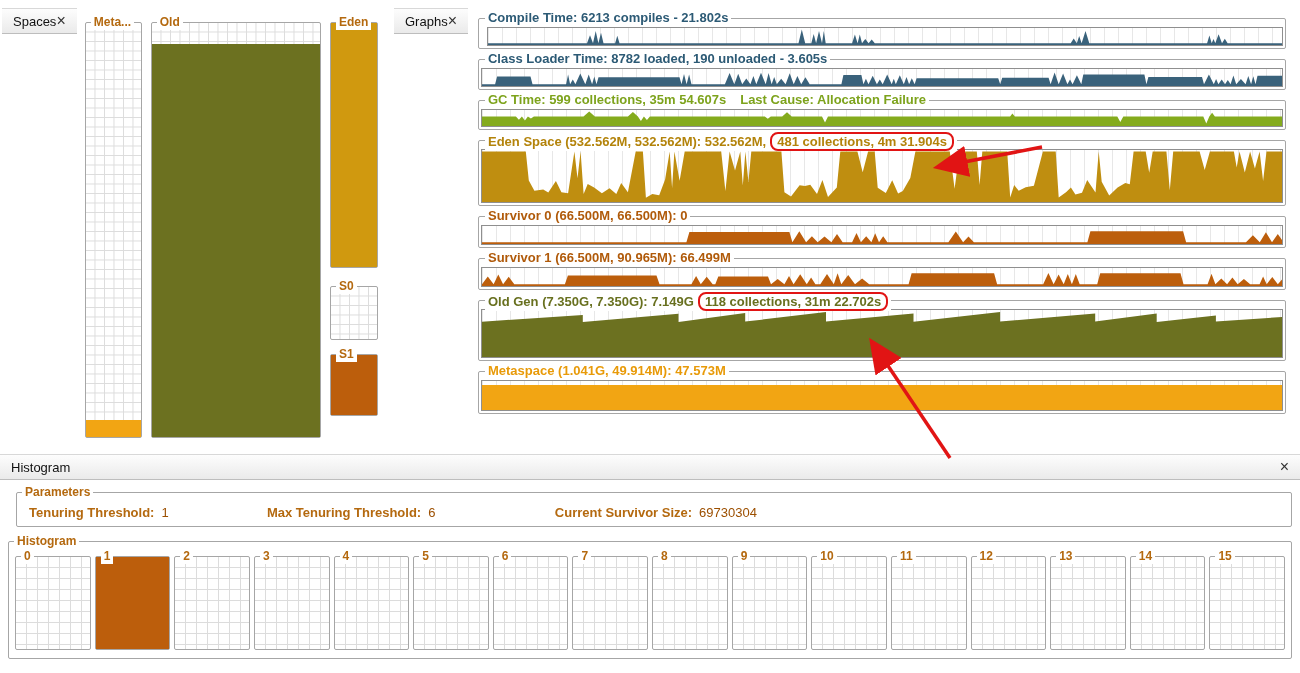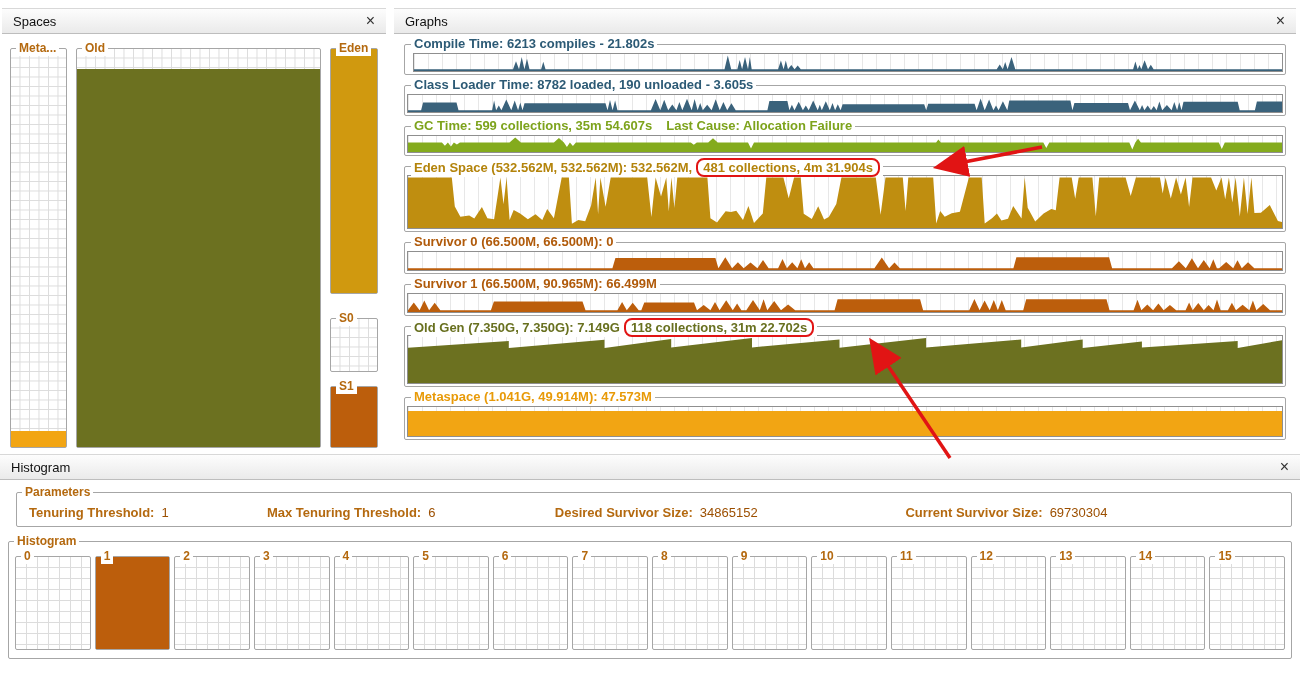--- a/index.html
+++ b/index.html
@@ -5,21 +5,21 @@
   * { box-sizing: border-box; }
   html, body { margin: 0; padding: 0; }
   body {
     width: 1300px; height: 673px;
     background: #fff;
     font-family: "Liberation Sans", sans-serif;
     position: relative; overflow: hidden;
     -webkit-font-smoothing: antialiased;
   }
   .top-row { display: flex; gap: 8px; padding: 8px 4px 0 2px; height: 448px; }
-  .panel { display: flex; flex-direction: column; min-width: 0; }
+  .panel { display: flex; min-width: 0; }
   .spaces-panel { width: 384px; flex: none; }
   .graphs-panel { flex: 1; }
   .titlebar {
     height: 26px; flex: none;
     background: linear-gradient(#fdfdfd, #eaeaea);
     border-top: 1px solid #d8d8d8; border-bottom: 1px solid #bdbdbd;
     display: flex; align-items: center; padding: 0 11px;
     font-size: 13px; color: #111;
   }
   .close-btn { margin-left: auto; font-size: 16px; color: #333; line-height: 1; cursor: default; }
@@ -35,21 +35,21 @@
     position: absolute; inset: 0;
     background-image: linear-gradient(#dcdcdc 1px, transparent 1px),
                       linear-gradient(90deg, #dcdcdc 1px, transparent 1px);
     background-size: 9.5px 9.5px; background-position: -1px -1px;
   }
   .space-fill { position: absolute; left: 0; right: 0; bottom: 0; }
   .col-meta { width: 57px; flex: none; }
   .col-old { flex: 1; }
   .col-right { width: 48px; flex: none; display: flex; flex-direction: column; }
   .box-eden { height: 246px; }
-  .box-s0 { height: 54px; margin-top: 24px; }
+  .box-s0 { height: 54px; margin-top: 18px; }
   .box-s1 { height: 62px; margin-top: 14px; }
 
   .graphs-content { flex: 1; padding: 4px 10px 6px 10px; }
   .graph-row { margin-top: 10px; padding: 8px 2px 2px 2px; }
   .graph-row:first-child { margin-top: 6px; padding-left: 8px; }
   .gtitle { font-size: 13px; top: -9px; left: 6px; }
   .gsuffix { margin-left: 14px; }
   .red-box {
     display: inline-block; border: 2.5px solid #e11414; border-radius: 8px;
     padding: 0 5px; margin-left: 4px; background: #fff;
@@ -202,24 +202,20 @@
   <span class="legend">Parameters</span>
 <div class="param">
       <span class="param-label">Tenuring Threshold:</span>
       <span class="param-value">1</span>
     </div>
     <div class="param">
       <span class="param-label">Max Tenuring Threshold:</span>
       <span class="param-value">6</span>
     </div>
     <div class="param">
-      <span class="param-label">Desired Survivor Size:</span>
-      <span class="param-value">34865152</span>
-    </div>
-    <div class="param">
       <span class="param-label">Current Survivor Size:</span>
       <span class="param-value">69730304</span>
     </div>
   </div>
 
 <div class="tbox hist-box" id="bins-host">
   <span class="legend">Histogram</span>
 <div class="tbox bin">
       <span class="legend">0</span>
       <div class="grid-bg"></div>

